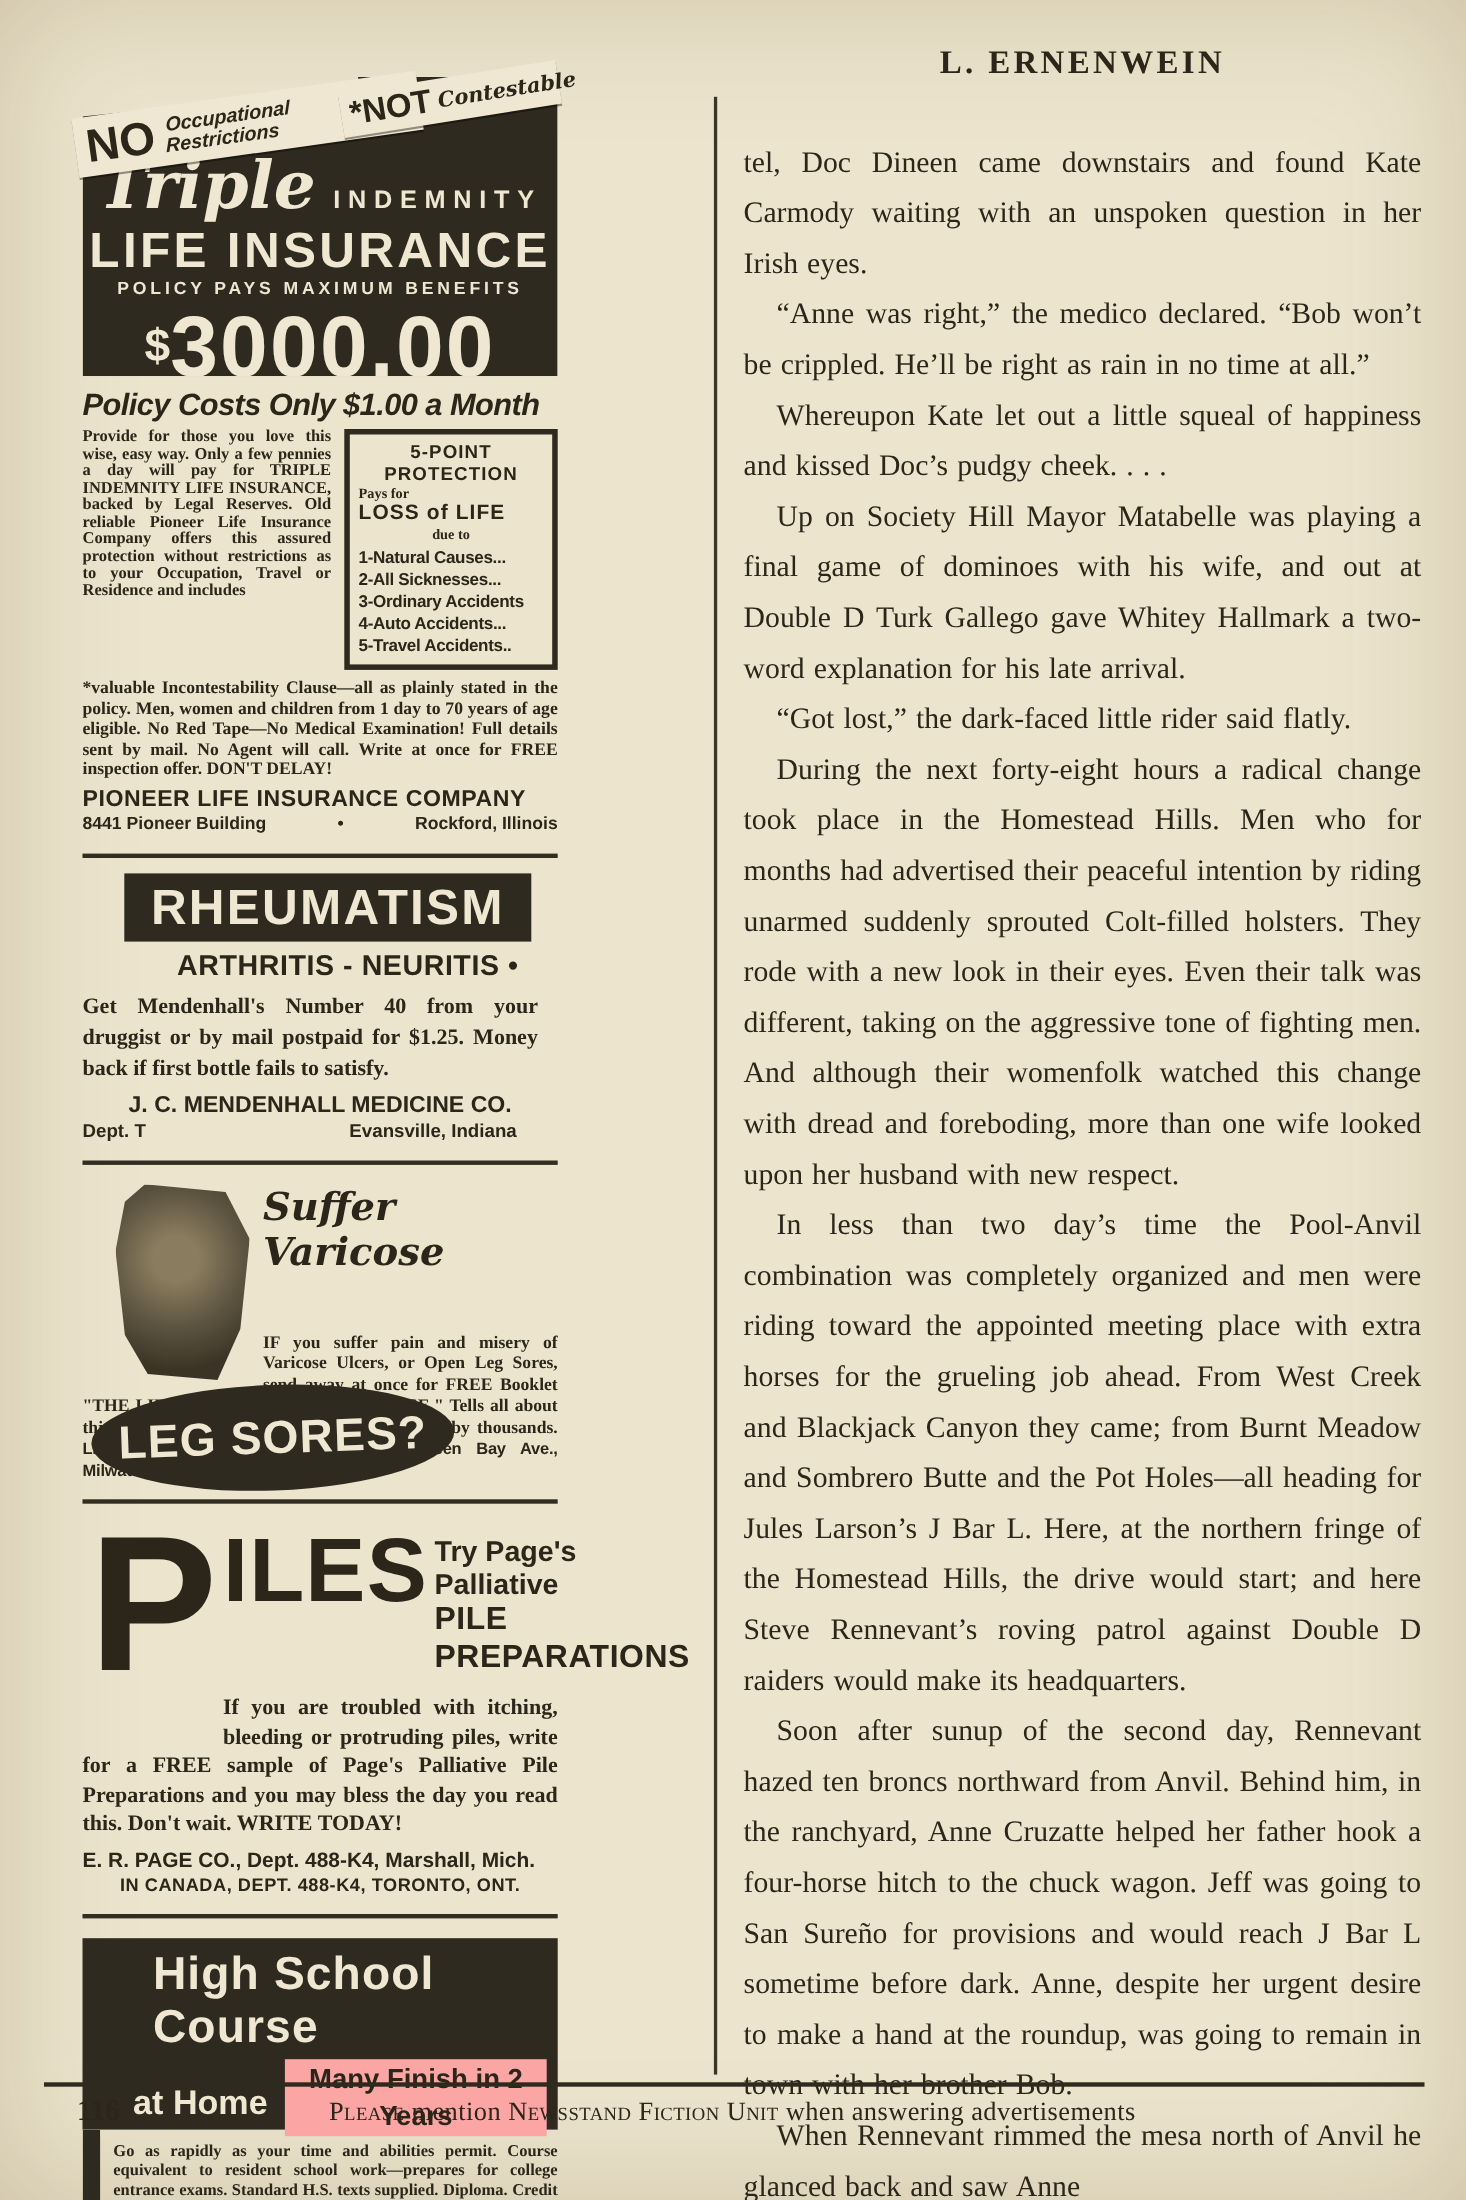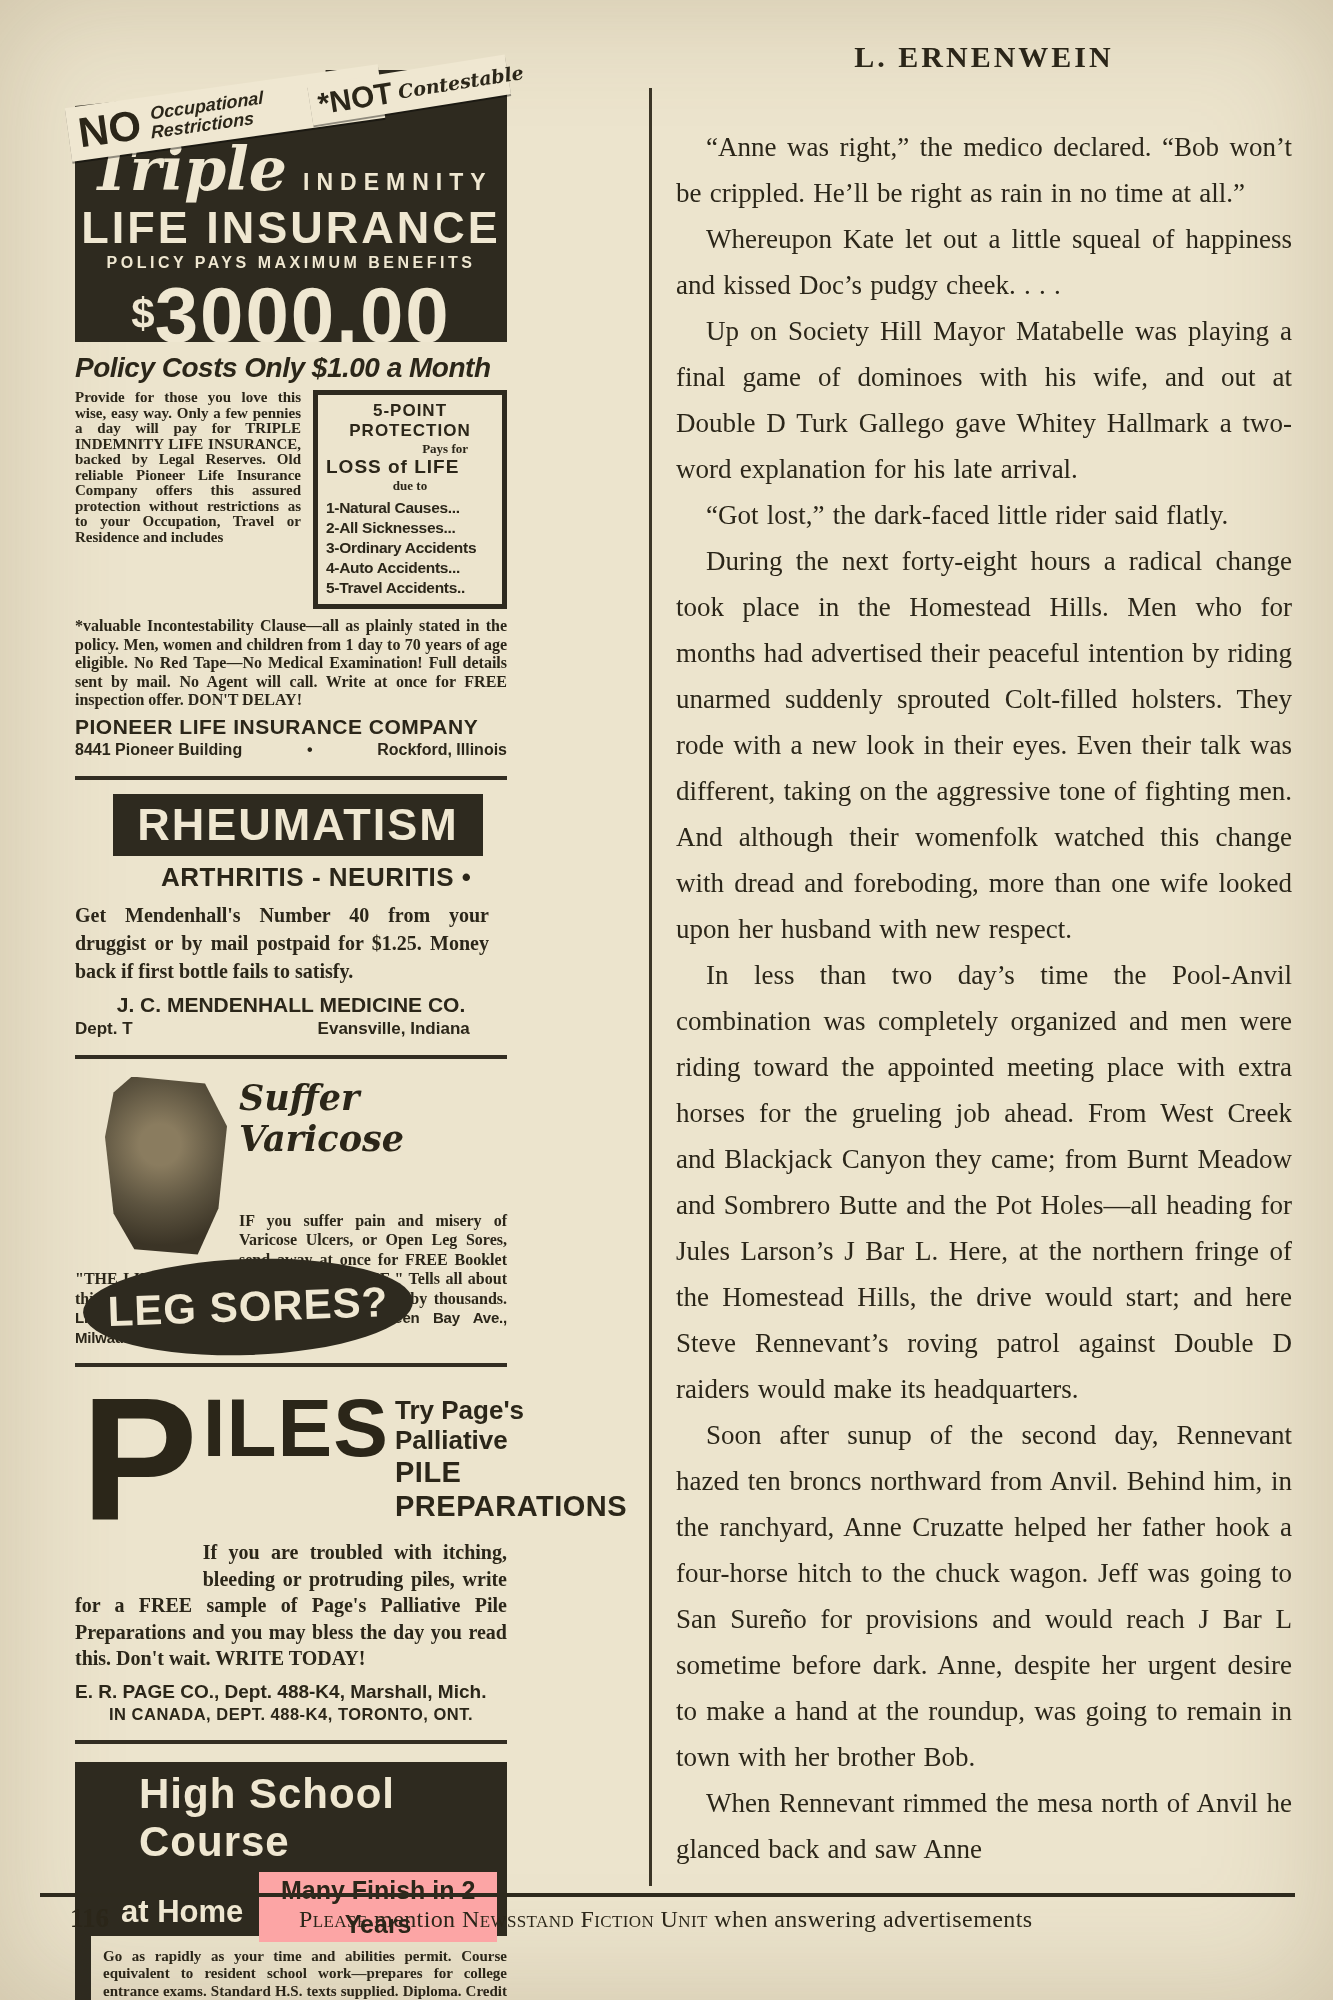--- a/index.html
+++ b/index.html
@@ -39,21 +39,21 @@
   .indemnity{font:bold 23px "Liberation Sans",sans-serif;letter-spacing:7px;}
   .ins-life{text-align:center;font:bold 45px/48px "Liberation Sans",sans-serif;letter-spacing:3px;}
   .ins-sub{text-align:center;font:bold 16px/22px "Liberation Sans",sans-serif;letter-spacing:3.5px;}
   .ins-amount{text-align:center;font:bold 78px/80px "Liberation Sans",sans-serif;letter-spacing:2px;}
   .ins-amount .dollar{font-size:42px;vertical-align:14px;letter-spacing:0;}
   .ins-cost{font:bold italic 28px "Liberation Sans",sans-serif;letter-spacing:-.5px;margin:10px 0 6px;}
   .ins-mid{display:flex;gap:12px;}
   .ins-body1{width:226px;font:bold 15px/15.5px "Liberation Serif",serif;text-align:justify;}
   .ins-box{flex:1;border:5px solid #2e2a1f;padding:6px 8px;align-self:flex-start;}
   .box-title{font:bold 17px/20px "Liberation Sans",sans-serif;letter-spacing:1px;text-align:center;}
-  .box-pays{font:bold 13px/15px "Liberation Serif",serif;text-align:right;padding-right:26px;}
+  .box-pays{font:bold 13px/15px "Liberation Serif",serif;text-align:left;padding-right:26px;}
   .box-loss{font:bold 19px/22px "Liberation Sans",sans-serif;letter-spacing:1px;text-align:left;}
   .box-due{font:bold 13px/16px "Liberation Serif",serif;text-align:center;}
   .box-list{list-style:none;margin:4px 0 0;padding:0;font:bold 15.5px/20px "Liberation Sans",sans-serif;letter-spacing:-.3px;}
   .ins-body2{margin-top:8px;font:bold 16px/18.5px "Liberation Serif",serif;text-align:justify;}
   .ins-co{font:bold 21px/26px "Liberation Sans",sans-serif;letter-spacing:.5px;margin-top:4px;}
   .ins-addr{display:flex;align-items:flex-end;font:bold 16px/20px "Liberation Sans",sans-serif;}
   .ins-addr .mid{margin:0 auto;}
   
   .rheu{margin-top:14px;}
   .rheu-banner{margin-left:38px;width:370px;background:#2e2a1f;color:#efe7d1;text-align:center;
@@ -211,20 +211,21 @@
       </div>
     </div>
 
   </div>
 
   <div class="divider"></div>
 
   <div class="right-col">
     <div class="rc-header">L. ERNENWEIN</div>
     <div class="story">
+      <p class="noindent">tel, Doc Dineen came downstairs and found Kate Carmody waiting with an unspoken question in her Irish eyes.</p>
       <p>“Anne was right,” the medico declared. “Bob won’t be crippled.  He’ll be right as rain in no time at all.”</p>
       <p>Whereupon Kate let out a little squeal of happiness and kissed Doc’s pudgy cheek. . . .</p>
       <p>Up on Society Hill Mayor Matabelle was playing a final game of dominoes with his wife, and out at Double D Turk Gallego gave Whitey Hallmark a two-word explanation for his late arrival.</p>
       <p>“Got lost,” the dark-faced little rider said flatly.</p>
       <p>During the next forty-eight hours a radical change took place in the Homestead Hills.  Men who for months had advertised their peaceful intention by riding unarmed suddenly sprouted Colt-filled holsters.  They rode with a new look in their eyes.  Even their talk was different, taking on the aggressive tone of fighting men. And although their womenfolk watched this change with dread and foreboding, more than one wife looked upon her husband with new respect.</p>
       <p>In less than two day’s time the Pool-Anvil combination was completely organized and men were riding toward the appointed meeting place with extra horses for the grueling job ahead.  From West Creek and Blackjack Canyon they came; from Burnt Meadow and Sombrero Butte and the Pot Holes—all heading for Jules Larson’s J Bar L.  Here, at the northern fringe of the Homestead Hills, the drive would start; and here Steve Rennevant’s roving patrol against Double D raiders would make its headquarters.</p>
       <p>Soon after sunup of the second day, Rennevant hazed ten broncs northward from Anvil.  Behind him, in the ranchyard, Anne Cruzatte helped her father hook a four-horse hitch to the chuck wagon.  Jeff was going to San Sureño for provisions and would reach J Bar L sometime before dark.  Anne, despite her urgent desire to make a hand at the roundup, was going to remain in town with her brother Bob.</p>
       <p>When Rennevant rimmed the mesa north of Anvil he glanced back and saw Anne</p>
     </div>
   </div>

